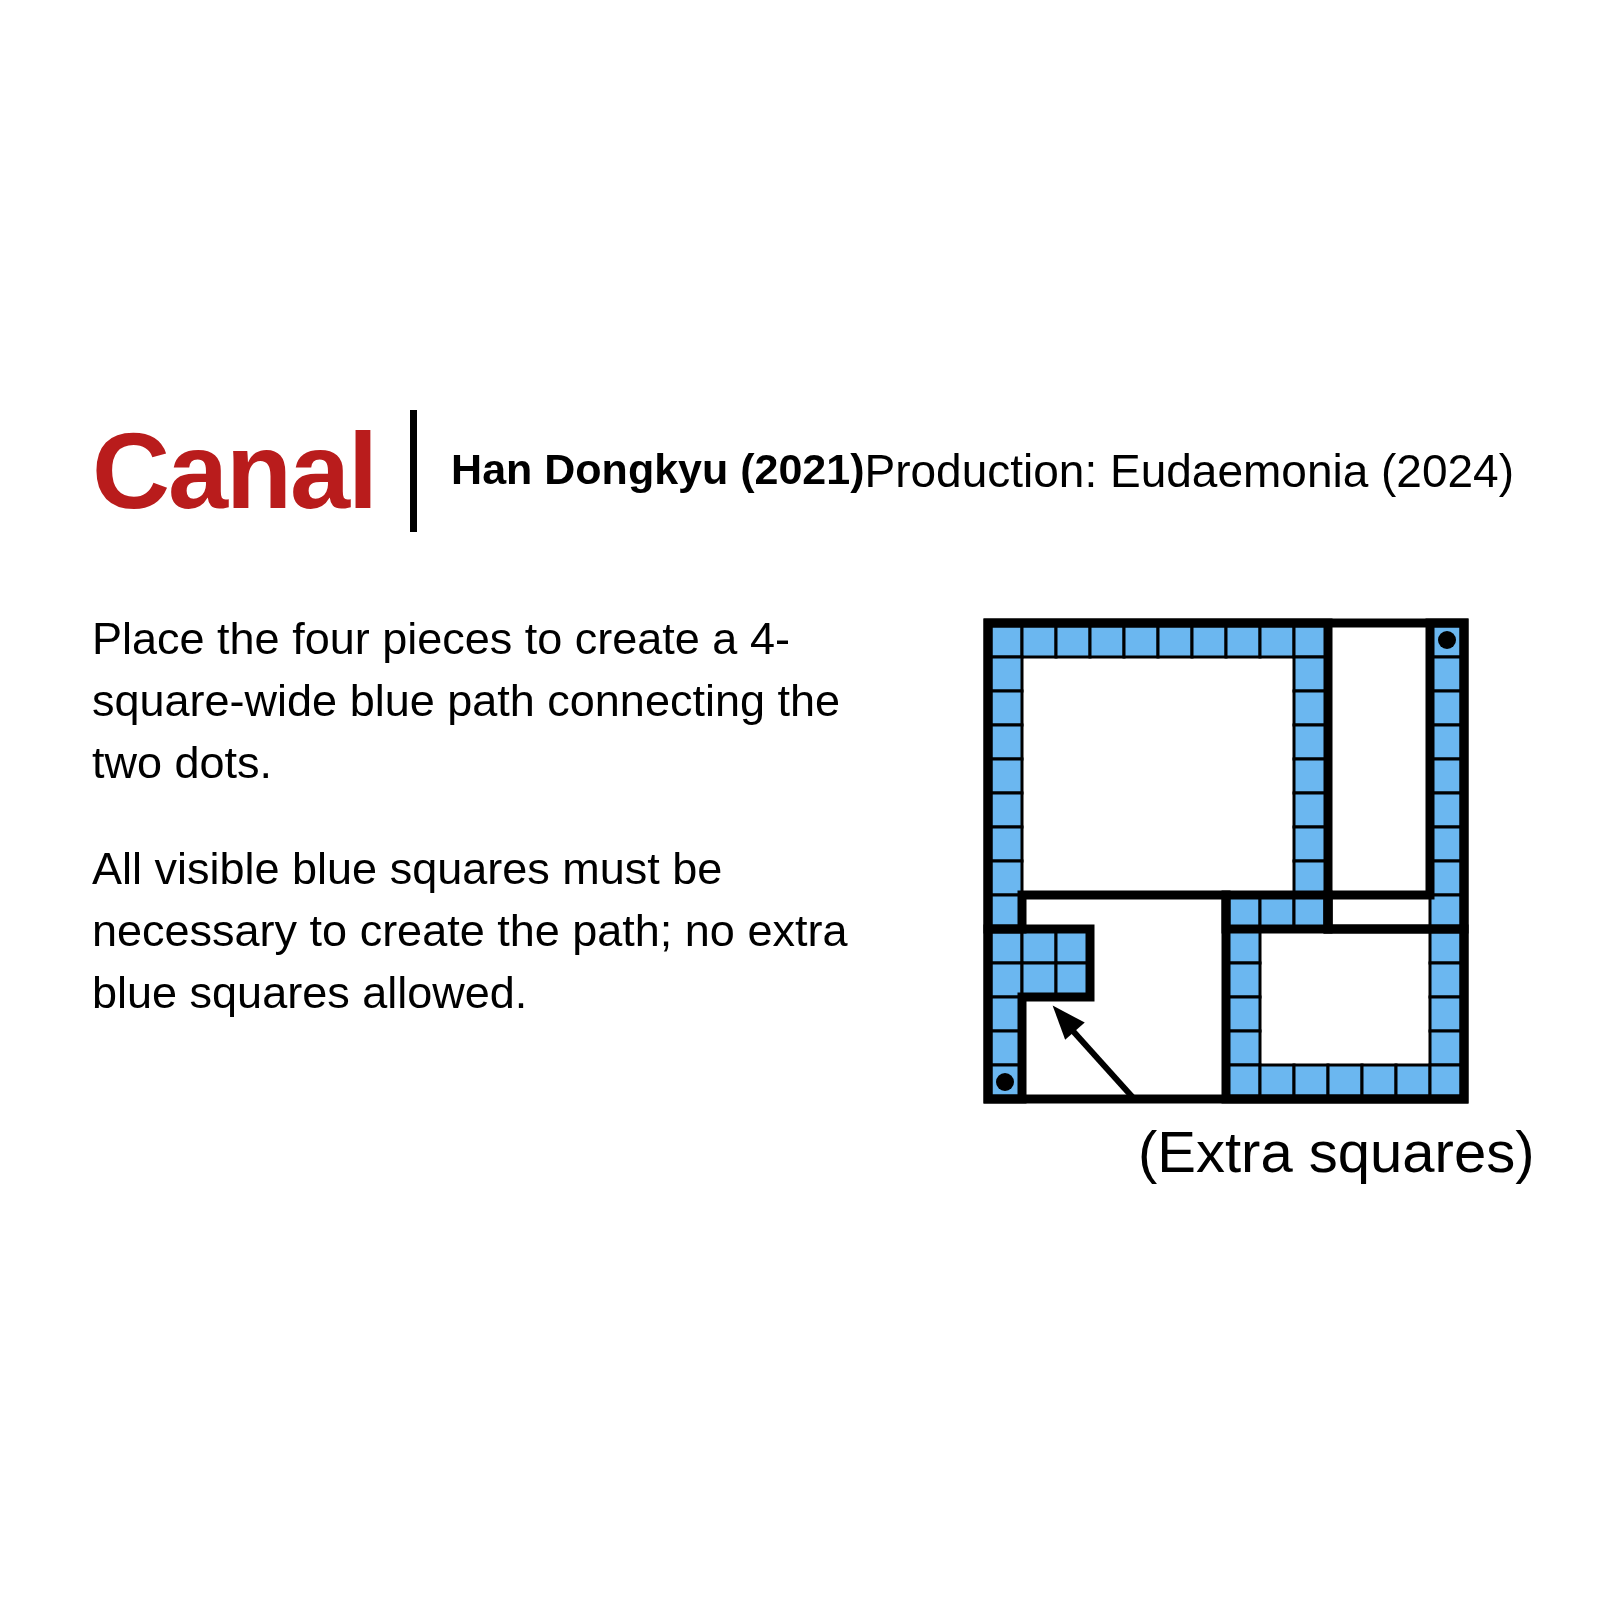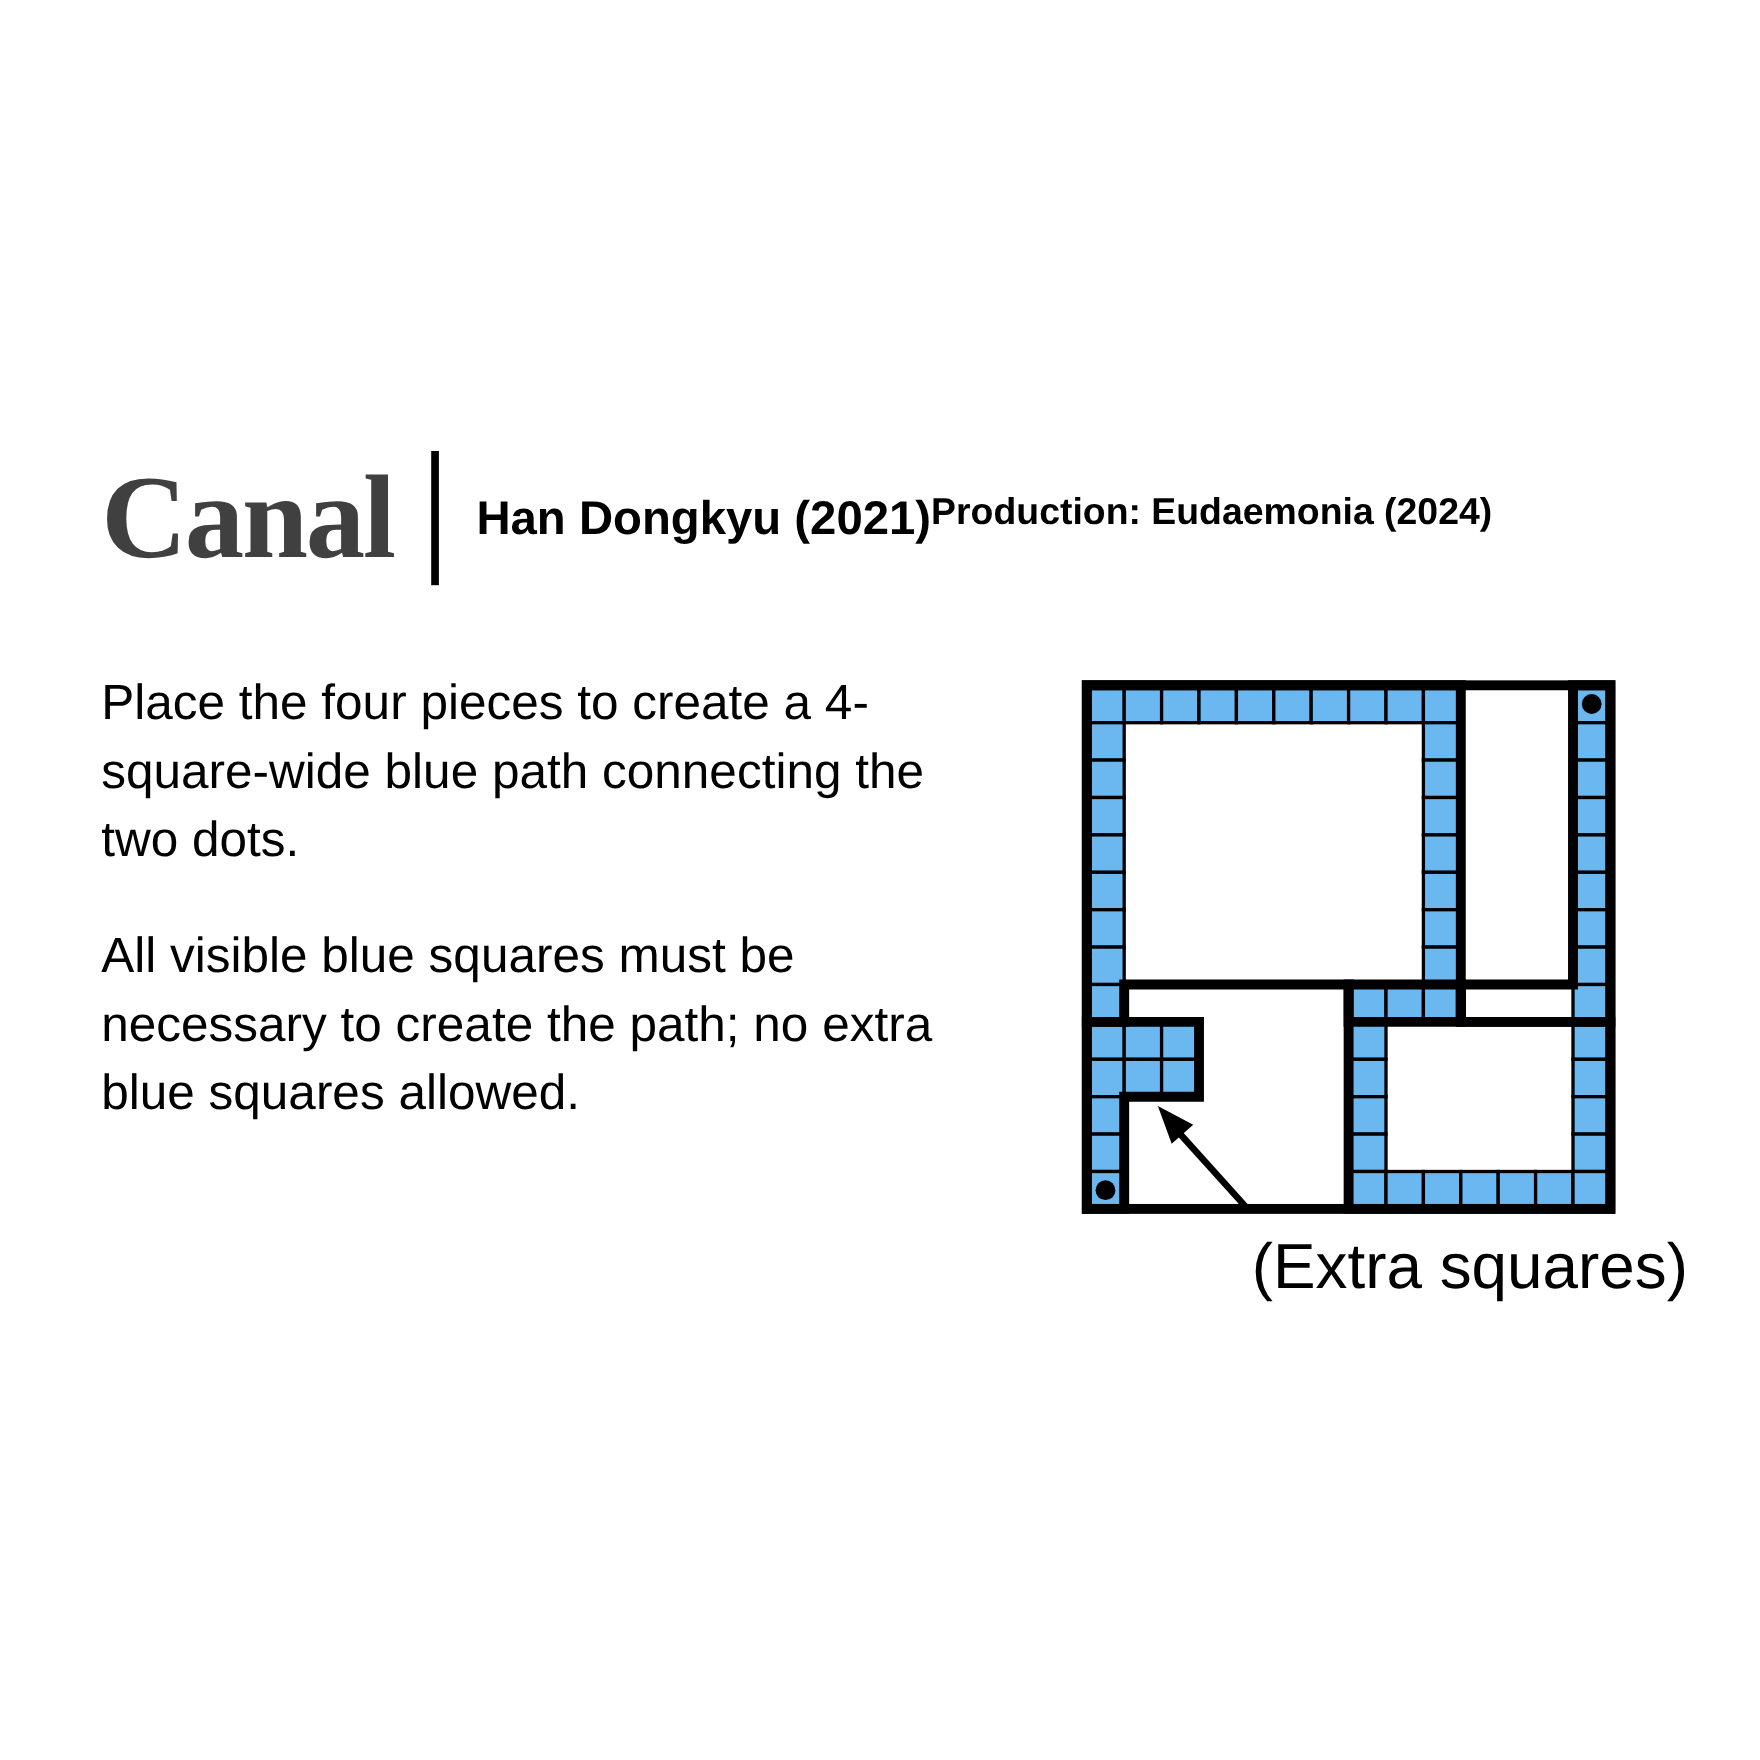--- a/index.html
+++ b/index.html
@@ -10,29 +10,29 @@
     color:#000000;
     overflow:hidden;
     position:relative;
   }
   #page{position:absolute;inset:0;}
 
   
   .header{position:absolute;left:92px;top:410px;display:flex;align-items:center;}
   .title{
     font-size:108px;font-weight:bold;letter-spacing:-2px;
-    line-height:1;color:#404040;white-space:nowrap;font-family:Liberation Serif, serif;
+    line-height:1;color:#b91c1c;white-space:nowrap;
   }
   .rule{
     width:7px;height:122px;background:#000;
     margin-left:34px;margin-right:34px;flex:0 0 auto;
   }
   .credits{display:flex;flex-direction:row;justify-content:center;}
   .credit-line1{font-size:43px;font-weight:bold;line-height:1.23;white-space:nowrap;}
-  .credit-line2{font-size:34px;font-weight:bold;line-height:1.23;white-space:nowrap;}
+  .credit-line2{font-size:46px;font-weight:normal;line-height:1.23;white-space:nowrap;}
 
   
   .copy{position:absolute;left:92px;top:608px;width:800px;}
   .para{font-size:45px;line-height:1.38;margin:0 0 44px 0;}
   .para:last-child{margin-bottom:0;}
 
   
   .diagram{position:absolute;left:960px;top:595px;width:540px;height:600px;}
   .diagram svg{display:block;}
   .extra-label{

